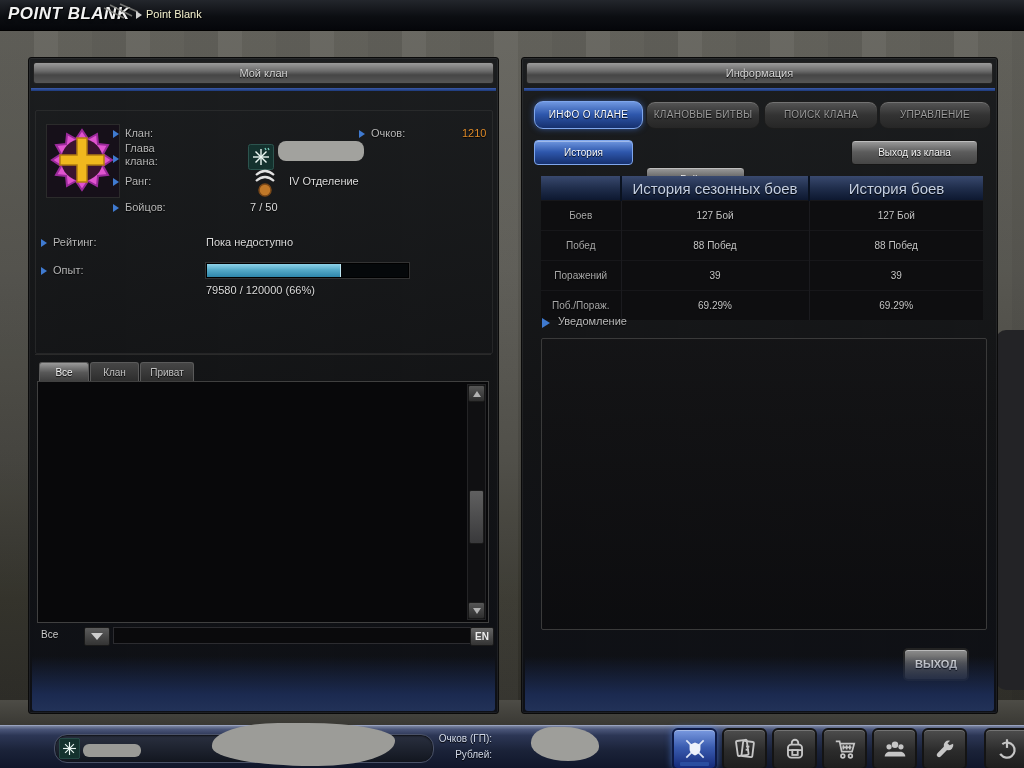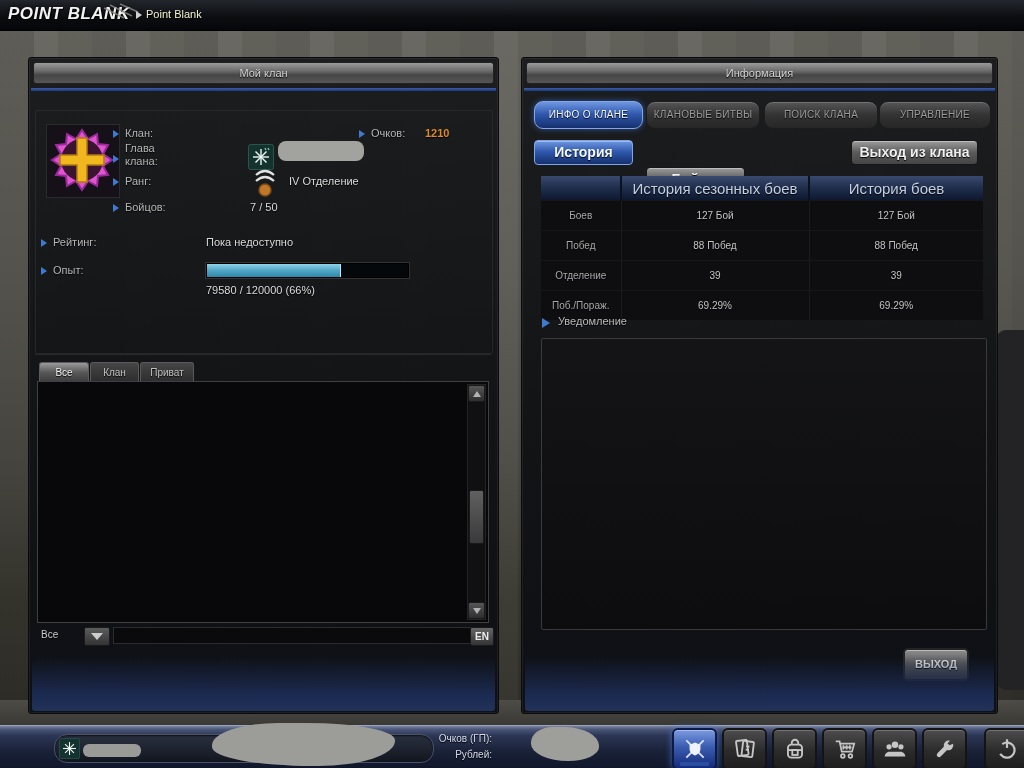--- a/index.html
+++ b/index.html
@@ -31,21 +31,21 @@
     text-align:center;font-size:11px;color:#d6d6d6;line-height:20px;text-shadow:0 1px 1px #000;}
   .accent-line{position:absolute;left:2px;right:2px;top:30px;height:3px;background:linear-gradient(180deg,#3a5aaa,#1d3a7a);}
   .bottom-glow{position:absolute;left:3px;right:3px;bottom:2px;height:55px;border-radius:0 0 3px 3px;
     background:linear-gradient(180deg,rgba(14,20,40,0) 0%,#1b2a50 70%,#223258 100%);}
   
   .info-box{position:absolute;left:6px;top:52px;width:456px;height:242px;border:1px solid rgba(70,70,70,.35);border-radius:2px;}
   .emblem{position:absolute;left:17px;top:66px;width:72px;height:72px;border:1px solid #2b2b2b;background:#161019;}
   .arr{position:absolute;width:0;height:0;border-left:6px solid #3f7ad0;border-top:4px solid transparent;border-bottom:4px solid transparent;}
   .lbl{position:absolute;font-size:11px;color:#b5b5b5;text-shadow:0 1px 1px #000;}
   .val{position:absolute;font-size:11px;color:#dadada;text-shadow:0 1px 1px #000;}
-  .val-orange{color:#de8a28;font-weight:700;}
+  .val-orange{color:#de8a28;font-weight:400;margin-left:37px;}
   .icon-chip{position:absolute;border-radius:2px;}
   .exp-bar{position:absolute;left:177px;top:205px;width:201px;height:13px;background:#05080a;
     border:1px solid #000;box-shadow:0 0 0 1px #333;}
   .exp-fill{height:100%;background:linear-gradient(180deg,#8ed2e8 0%,#55aac8 45%,#2e86aa 100%);
     border-right:1px solid #bfe8f4;}
   
   .chat-tab{position:absolute;top:304px;height:19px;border:1px solid #5a5a5a;border-bottom:none;border-radius:3px 3px 0 0;
     font-size:10px;color:#c0c0c0;text-align:center;line-height:19px;cursor:default;
     background:linear-gradient(180deg,#464646 0%,#2c2c2c 100%);text-shadow:0 1px 1px #000;}
   .chat-tab.active{background:linear-gradient(180deg,#9a9a9a 0%,#585858 50%,#3c3c3c 100%);color:#f2f2f2;}
@@ -67,21 +67,21 @@
     color:#ddd;font-size:11px;font-family:"Liberation Sans",sans-serif;outline:none;padding:0 4px;}
   .en-btn{position:absolute;left:441px;top:569px;width:22px;height:17px;border:1px solid #1a1a1a;border-radius:2px;
     background:linear-gradient(180deg,#666,#333);color:#ececec;font-size:10px;font-weight:700;text-align:center;line-height:17px;}
   
   .main-tab{position:absolute;top:43px;height:26px;border-radius:9px;border:1px solid #1c1c1c;
     background:linear-gradient(180deg,#565656 0%,#333 50%,#262626 100%);box-shadow:inset 0 1px 0 rgba(255,255,255,.18);
     font-size:10px;color:#9a9a9a;letter-spacing:.3px;text-align:center;line-height:26px;text-shadow:0 1px 1px #000;}
   .main-tab.active{background:linear-gradient(180deg,#6f97e0 0%,#2e57ac 48%,#16306e 100%);
     border:1px solid #7fa6ec;color:#f4f8ff;box-shadow:0 0 6px rgba(70,120,220,.6);}
   .sub-tab{position:absolute;top:82px;height:23px;border-radius:4px;border:1px solid #161616;
-    box-shadow:inset 0 1px 0 rgba(255,255,255,.35);font-size:14px;text-align:center;line-height:23px;text-shadow:0 1px 1px #000;font-weight:bold;}
+    box-shadow:inset 0 1px 0 rgba(255,255,255,.35);font-size:10px;text-align:center;line-height:23px;text-shadow:0 1px 1px #000;}
   .sub-tab.blue{background:linear-gradient(180deg,#6f97e0 0%,#2e57ac 48%,#16306e 100%);border-color:#7fa6ec;color:#f4f8ff;}
   .sub-tab.gray{background:linear-gradient(180deg,#9d9d9d 0%,#5c5c5c 48%,#454545 100%);color:#f0f0f0;}
   
   .tbl{position:absolute;left:19px;top:118px;width:442px;border-collapse:collapse;table-layout:fixed;}
   .tbl th{height:22px;font-size:15px;font-weight:400;color:#c4cfe2;text-shadow:0 1px 1px #000;
     background:linear-gradient(180deg,#39496e 0%,#202e4c 50%,#0d1830 100%);border-right:2px solid #0a1220;text-align:center;}
   .tbl th:last-child{border-right:none;}
   .tbl td{height:27px;font-size:10px;color:#c4c4c4;text-align:center;background:#0e0e10;
     border-right:1px solid #1b1b1f;border-top:1px solid #17171a;text-shadow:0 1px 1px #000;}
   .tbl td:last-child{border-right:none;}
@@ -268,21 +268,21 @@
         <td class="rowlbl">Боев</td>
         <td>127  Бой</td>
         <td>127  Бой</td>
       </tr>
       <tr>
         <td class="rowlbl">Побед</td>
         <td>88 Побед</td>
         <td>88 Побед</td>
       </tr>
       <tr>
-        <td class="rowlbl">Отделение</td>
+        <td class="rowlbl">Поражений</td>
         <td>39</td>
         <td>39</td>
       </tr>
       <tr>
         <td class="rowlbl">Поб./Пораж.</td>
         <td>69.29%</td>
         <td>69.29%</td>
       </tr>
     </tbody>
       </table>

